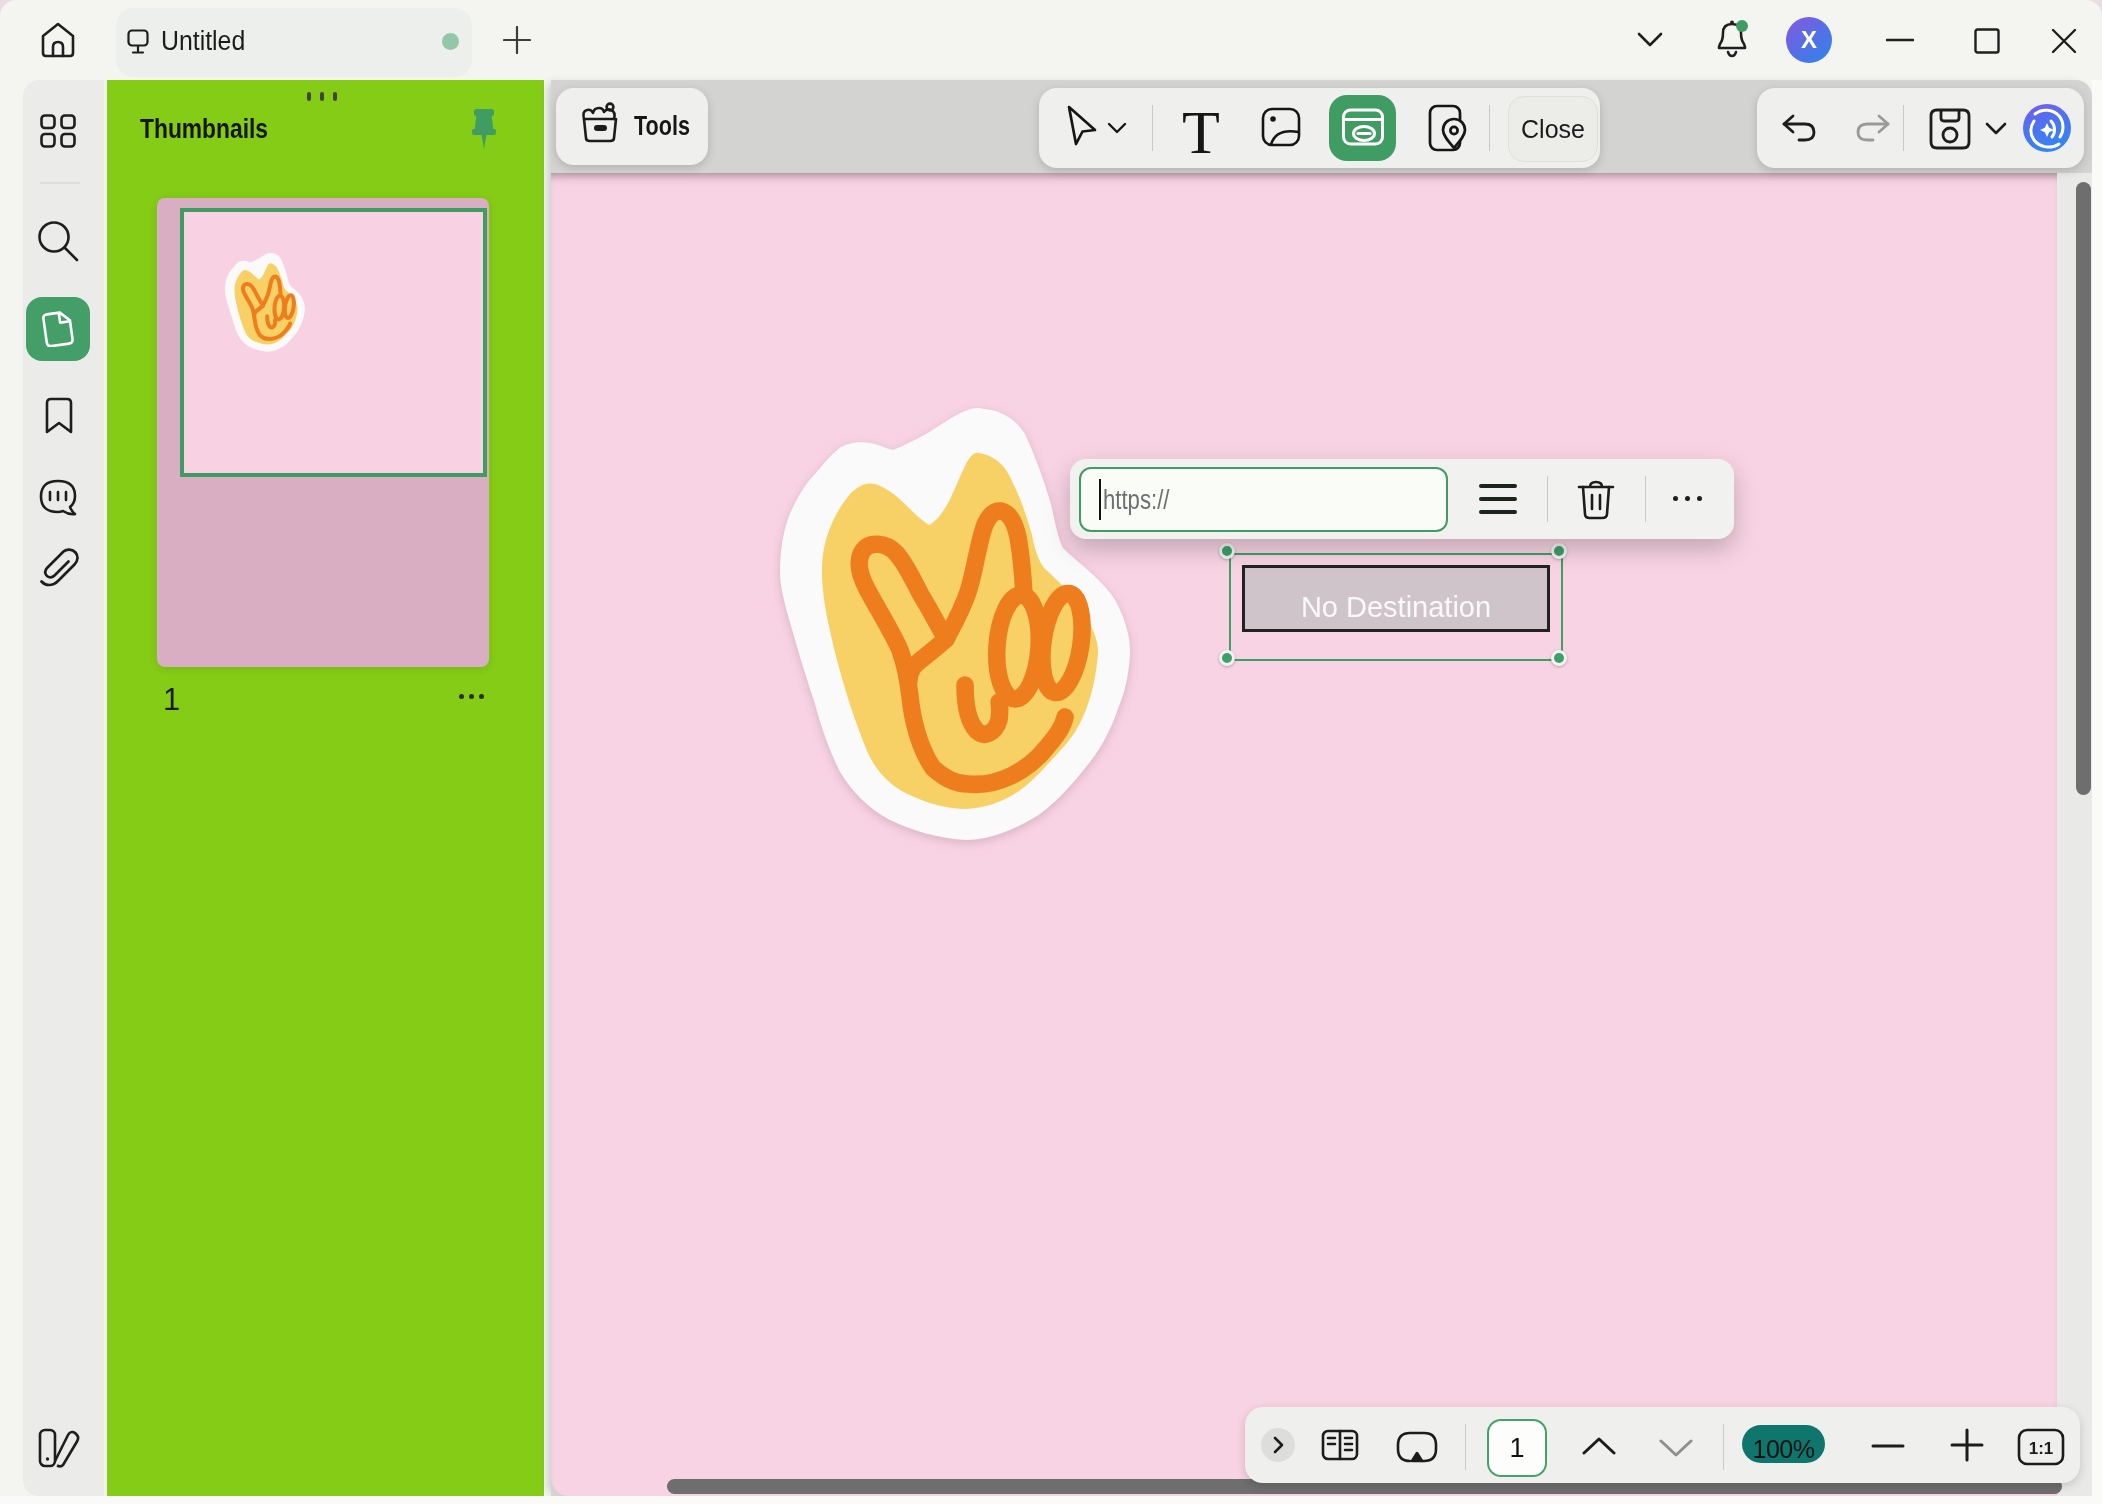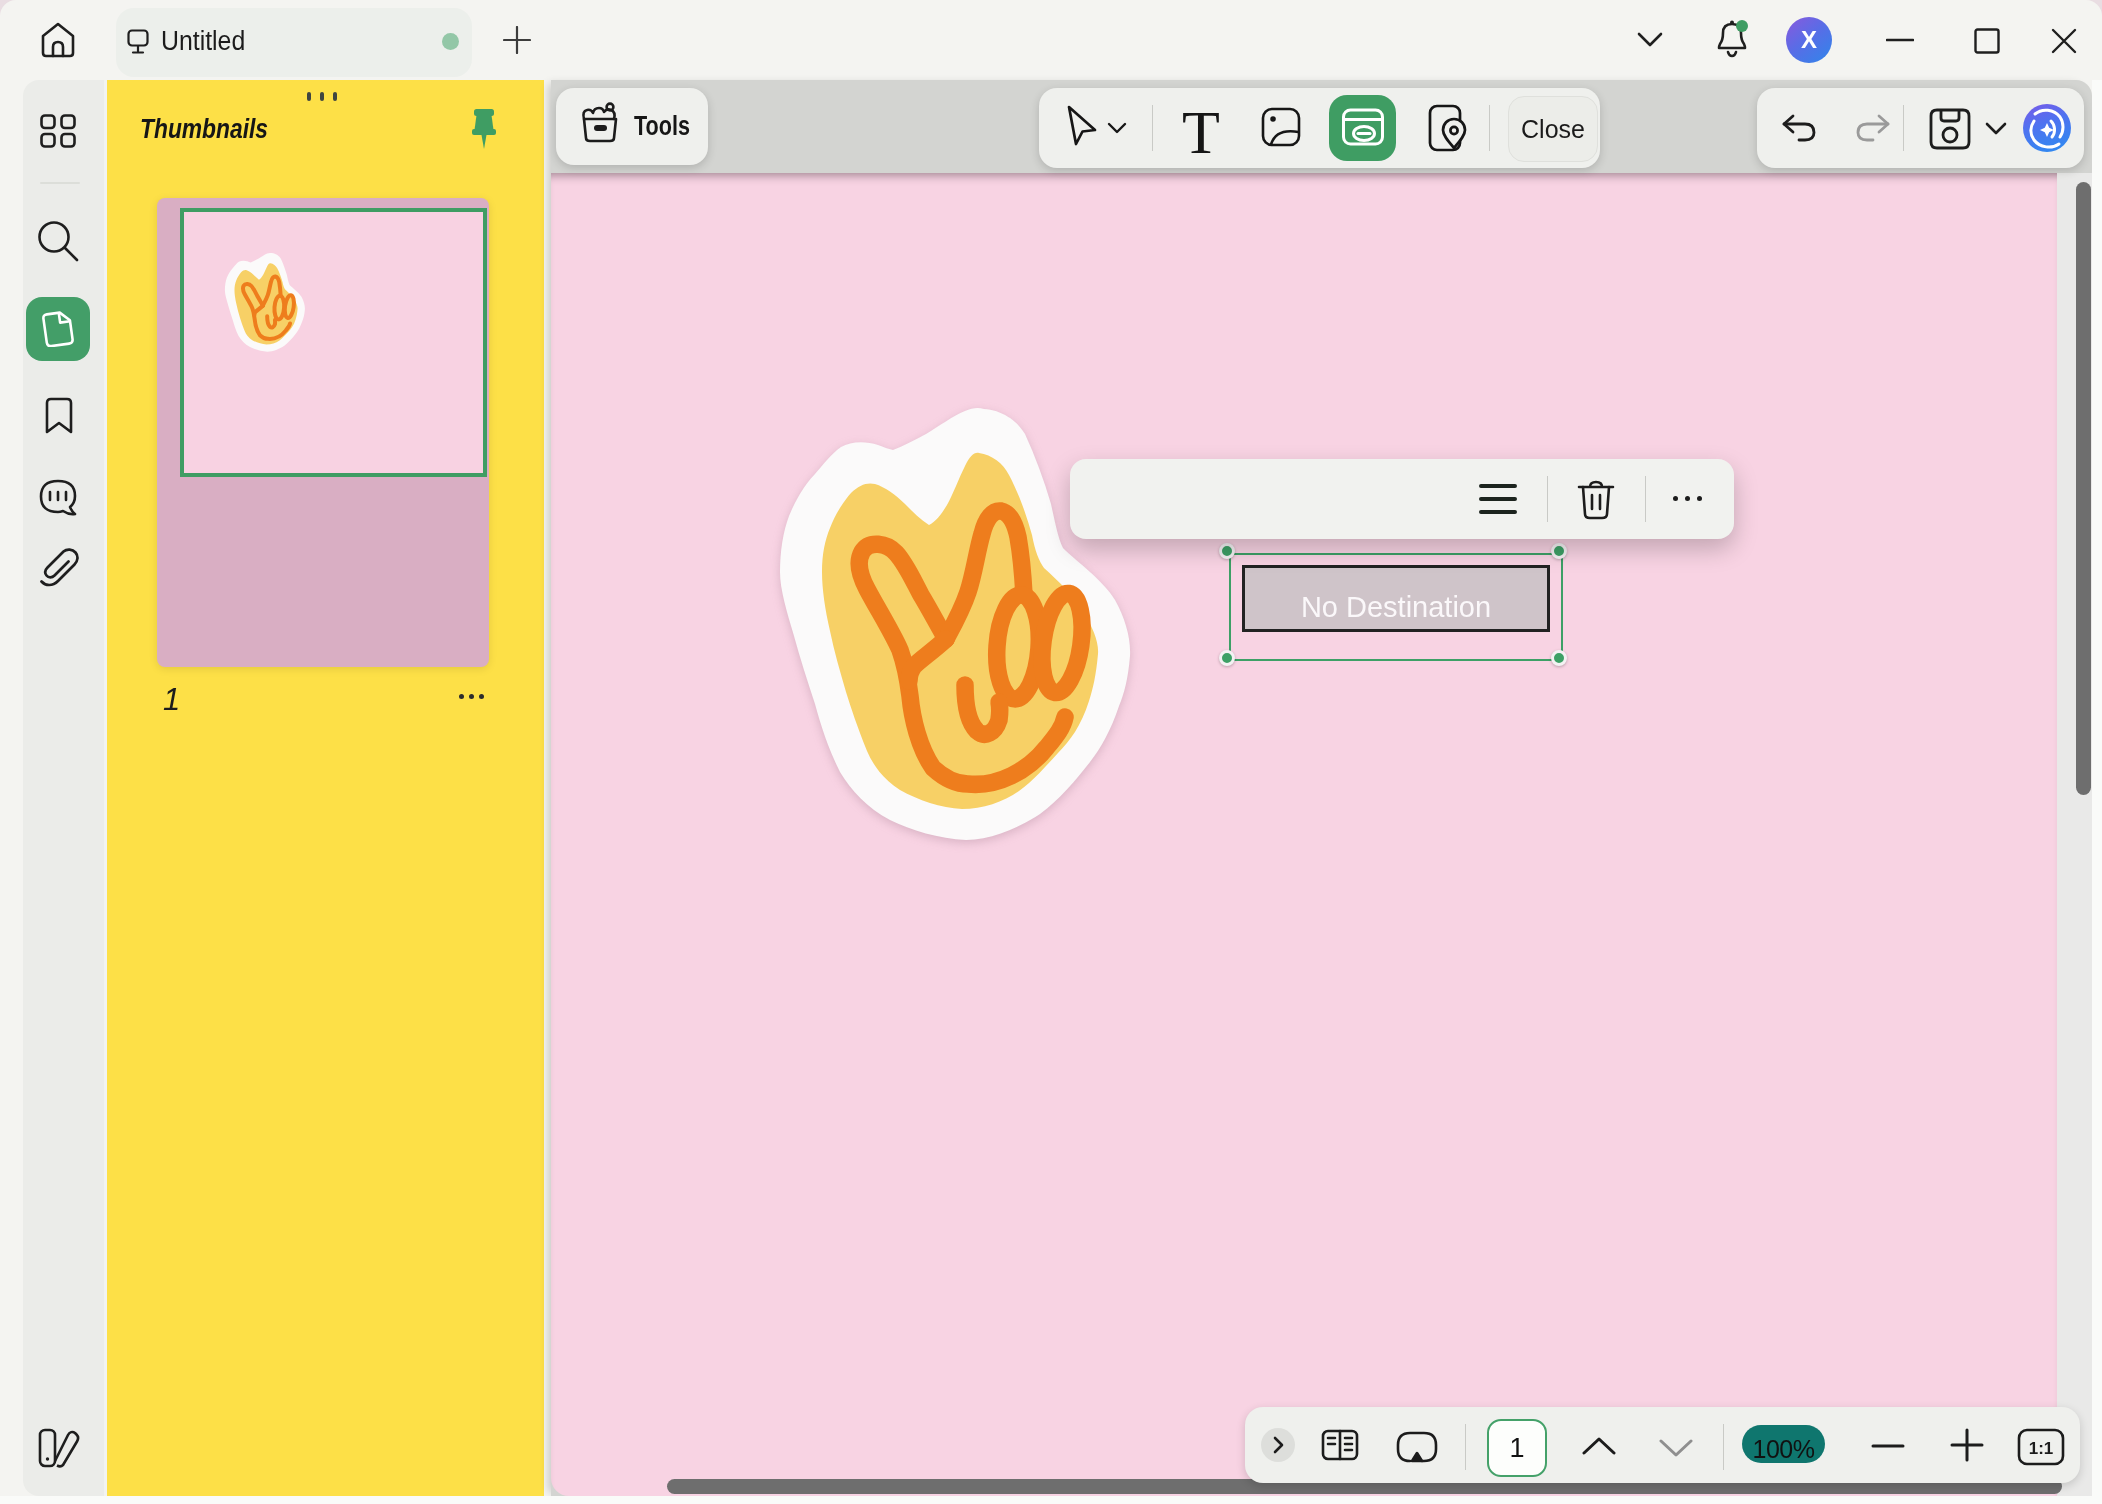--- a/index.html
+++ b/index.html
@@ -12,21 +12,21 @@
   #tab { position:absolute; left:116px; top:8px; width:356px; height:69px; background:#ecefeb; border-radius:18px; }
   #tabtext { position:absolute; left:161px; top:26px; font-size:27px; color:#1c1c1c; transform:scaleX(.92); transform-origin:left center; }
   #tabdot { position:absolute; left:442px; top:33px; width:17px; height:17px; border-radius:50%; background:#93c7a7; }
   #avatar { position:absolute; left:1786px; top:17px; width:46px; height:46px; border-radius:50%;
             background:linear-gradient(140deg,#8a59dd 0%,#5a6ce6 45%,#2f86ea 100%);
             color:#fff; font-size:24px; font-weight:bold; text-align:center; line-height:46px; }
 
   
   #sidebar { position:absolute; left:23px; top:80px; width:81px; height:1416px; background:#ebece9; border-radius:16px 0 0 16px; }
   #sidebar-div { position:absolute; left:104px; top:80px; width:3px; height:1416px; background:#f2f3f0; }
-  #thumbpanel { position:absolute; left:107px; top:80px; width:437px; height:1416px; background:#fde047;font-style:italic; }
+  #thumbpanel { position:absolute; left:107px; top:80px; width:437px; height:1416px; background:#84cc16; }
   #greentile { position:absolute; left:3px; top:217px; width:64px; height:64px; border-radius:16px; background:#439e68; }
 
   
   #thumb { position:absolute; left:50px; top:118px; width:332px; height:469px; background:#d9aec3; border-radius:8px;
            box-shadow:0 2px 8px rgba(0,0,0,0.10); }
   #thumb .bright { position:absolute; left:23px; top:10px; width:307px; height:269px; background:#f8d2e2; }
   #thumb .green-rect { position:absolute; left:23px; top:10px; width:307px; height:269px; border:4px solid #3f9d63; }
 
   
   #canvas { position:absolute; left:551px; top:80px; width:1541px; height:1416px; background:#d3d4d1; border-radius:0 16px 16px 0;
@@ -275,20 +275,24 @@
     <svg class="icon" style="left:0px;top:0px;" width="48" height="48" viewBox="0 0 48 48" fill="none" stroke="#fff" stroke-width="3" stroke-linecap="round">
       <path d="M12 10 C19 4 31 5 37 13 C41 19 41 27 37 33"></path>
       <path d="M36 40 C29 45 17 44 11 36 C7 30 7 23 11 17"></path>
       <path d="M28 17 C32 21 33 28 29 33"></path>
       <path d="M24 19 L26.2 23.8 L31 26 L26.2 28.2 L24 33 L21.8 28.2 L17 26 L21.8 23.8 Z" fill="#fff" stroke="none"></path>
     </svg>
   </div>
 </div>
 
 <div id="urlpopup">
+  <div id="urlinput">
+    <div id="caret"></div>
+    <div id="urltext">https://</div>
+  </div>
   <svg class="icon" style="left:409px;top:24px;" width="38" height="32" viewBox="0 0 38 32" stroke="#1c241e" stroke-width="4" stroke-linecap="round">
     <path d="M2 3 L36 3 M2 16 L36 16 M2 29 L36 29"></path>
   </svg>
   <div class="tbsep" style="left:477px;"></div>
   <svg class="icon" style="left:507px;top:21px;" width="38" height="40" viewBox="0 0 38 40" fill="none" stroke="#1c1c1c" stroke-width="2.6" stroke-linecap="round" stroke-linejoin="round">
     <path d="M2 7 L36 7 M13 7 Q13 2 19 2 Q25 2 25 7"></path>
     <path d="M6 7 L8 34 Q8 38 13 38 L25 38 Q30 38 30 34 L32 7"></path>
     <path d="M15 15 L15 29 M23 15 L23 29"></path>
   </svg>
   <div class="tbsep" style="left:575px;"></div>

